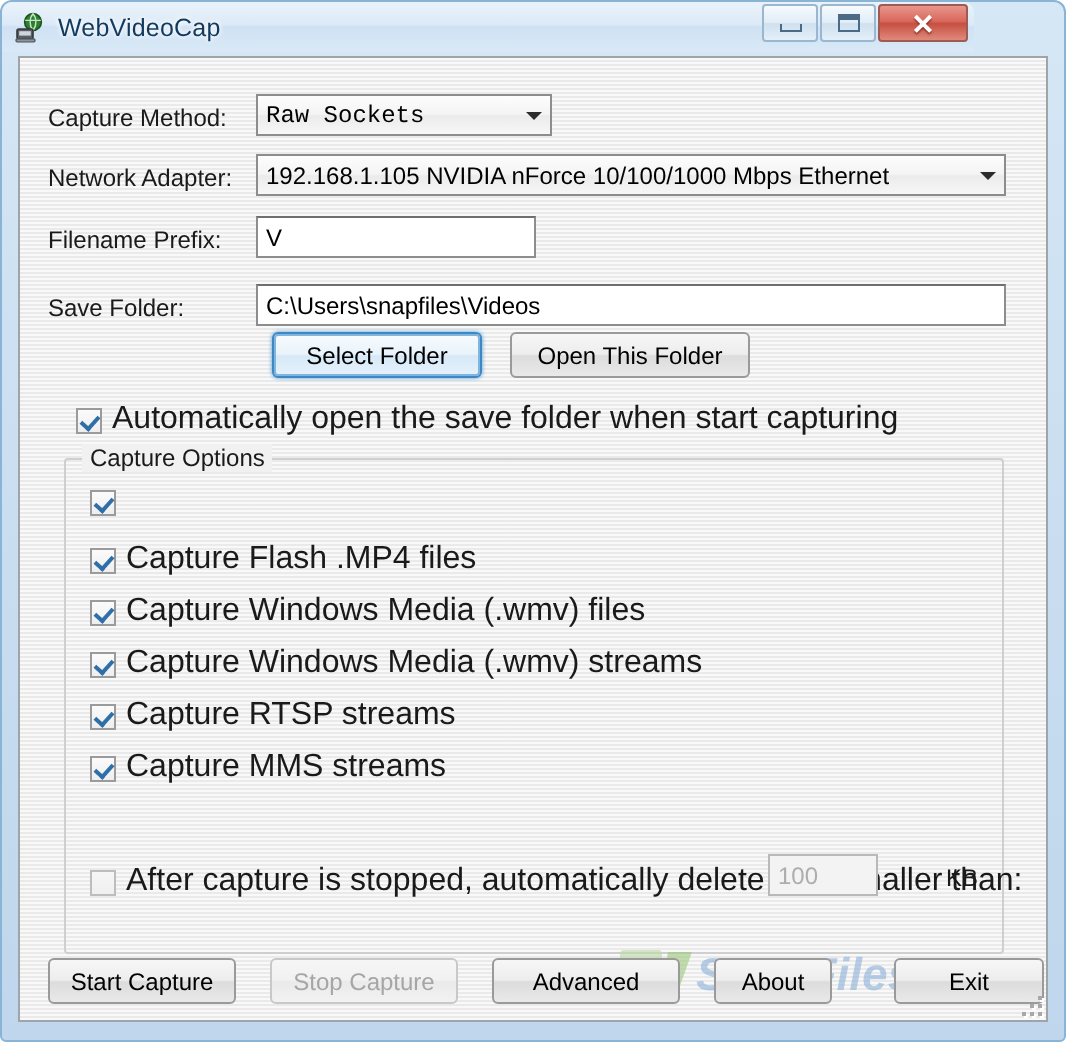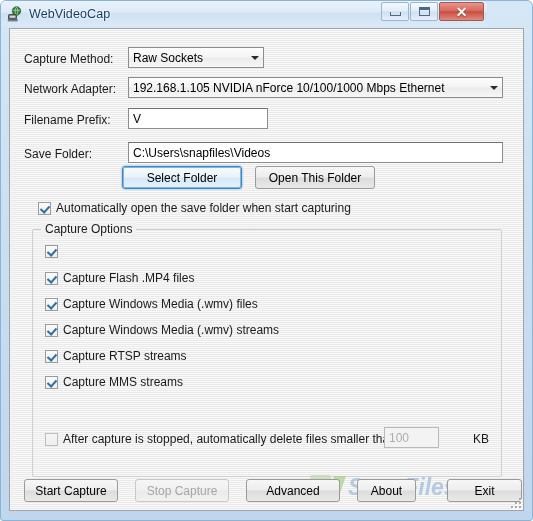--- a/index.html
+++ b/index.html
@@ -244,21 +244,21 @@
     position: absolute;
     left: 3px;
     top: 1px;
     width: 4px;
     height: 7px;
     border: solid #2f6fa8;
     border-width: 0 2px 2px 0;
     transform: rotate(42deg);
   }
   .cbtext {
-    font-size: 12px;
+    font-size: 16px;
     color: #1a1a1a;
   }
 
   
   .group {
     position: absolute;
     box-sizing: border-box;
     border: 1px solid #cfcfcf;
     border-radius: 2px;
   }
@@ -309,42 +309,42 @@
       </div>
       <div class="winbtn close">
         <span class="glyph-close">✕</span>
       </div>
     </div>
   </div>
 
   <div class="client">
 
     <div class="lbl" style="left:14px; top:23px;">Capture Method:</div>
-    <div class="combo" style="left:118px; top:18px; width:136px;">
+    <div class="combo" style="left:118px; top:18px; width:148px;font-family:Liberation Mono, monospace;">
       <span class="cval">Raw Sockets</span>
       <span class="arrowbox">
           <i class="caret"></i>
         </span>
     </div>
 
     <div class="lbl" style="left:14px; top:53px;">Network Adapter:</div>
     <div class="combo" style="left:118px; top:48px; width:375px;">
       <span class="cval">192.168.1.105   NVIDIA nForce 10/100/1000 Mbps Ethernet</span>
       <span class="arrowbox">
           <i class="caret"></i>
         </span>
     </div>
 
     <div class="lbl" style="left:14px; top:84px;">Filename Prefix:</div>
     <div class="tbox" style="left:118px; top:79px; width:140px;">V</div>
 
     <div class="lbl" style="left:14px; top:118px;">Save Folder:</div>
     <div class="tbox" style="left:118px; top:113px; width:375px;">C:\Users\snapfiles\Videos</div>
 
-    <div class="btn focused" style="left:112px; top:137px; width:120px;">Select Folder</div>
+    <div class="btn focused" style="left:126px; top:137px; width:105px;">Select Folder</div>
     <div class="btn" style="left:245px; top:137px; width:120px;">Open This Folder</div>
 
     <div class="cbrow" style="left:28px; top:172px;">
       <span class="cbox on"></span>
       <span class="cbtext">Automatically open the save folder when start capturing</span>
     </div>
 
     <div class="group" style="left:22px; top:200px; width:470px; height:248px;">
       <div class="group-title">Capture Options</div>
     </div>

